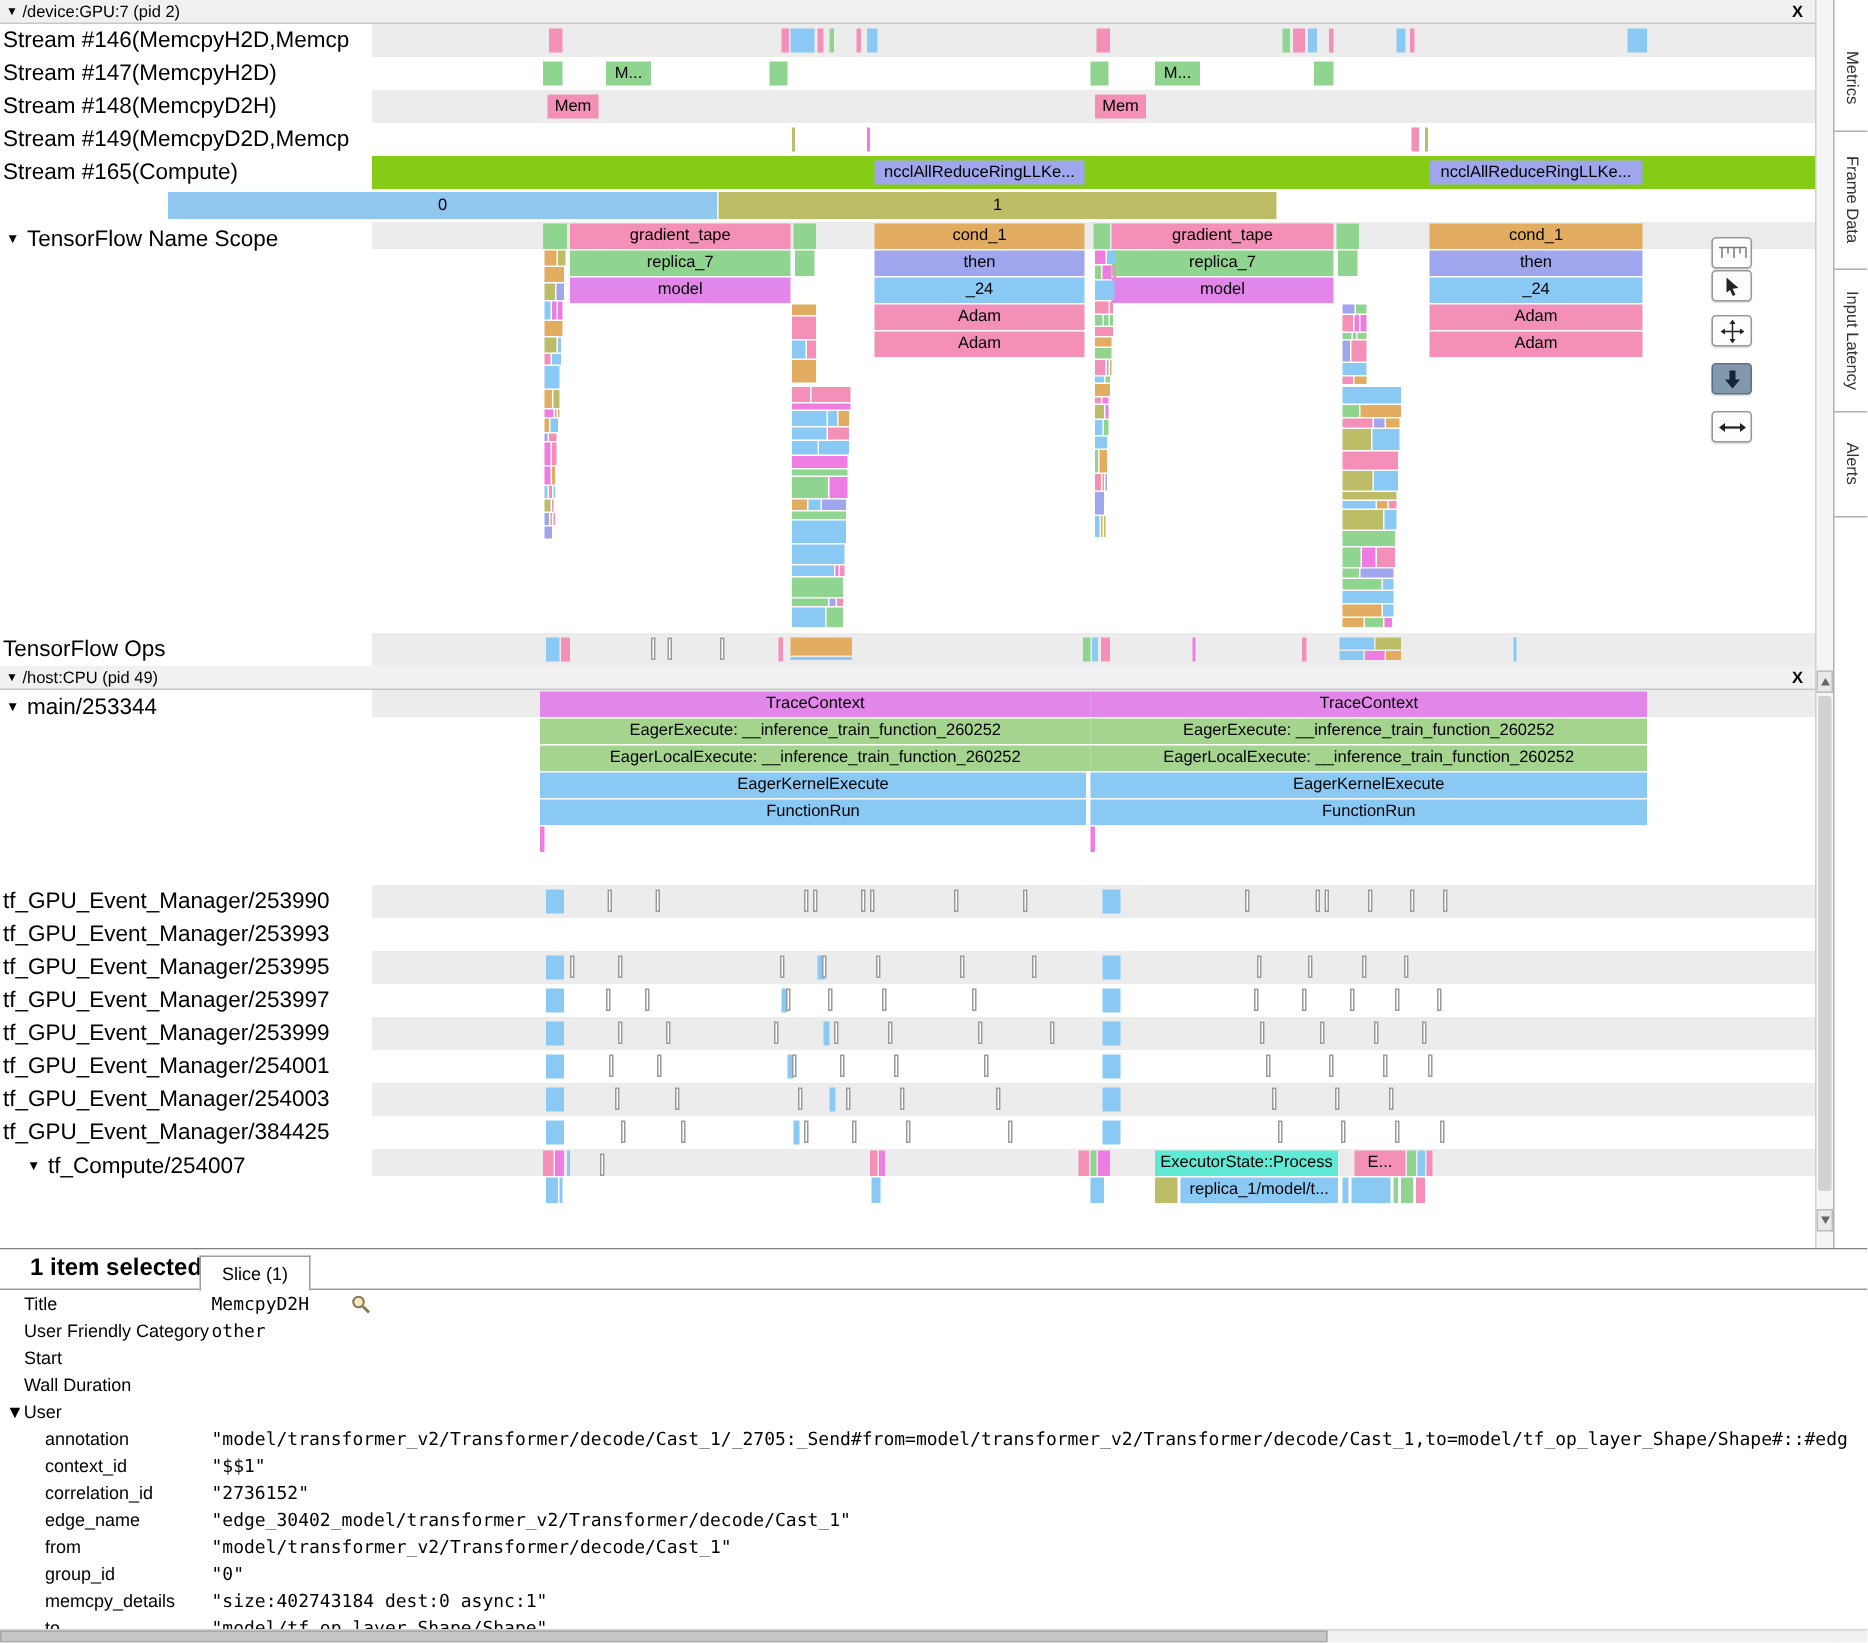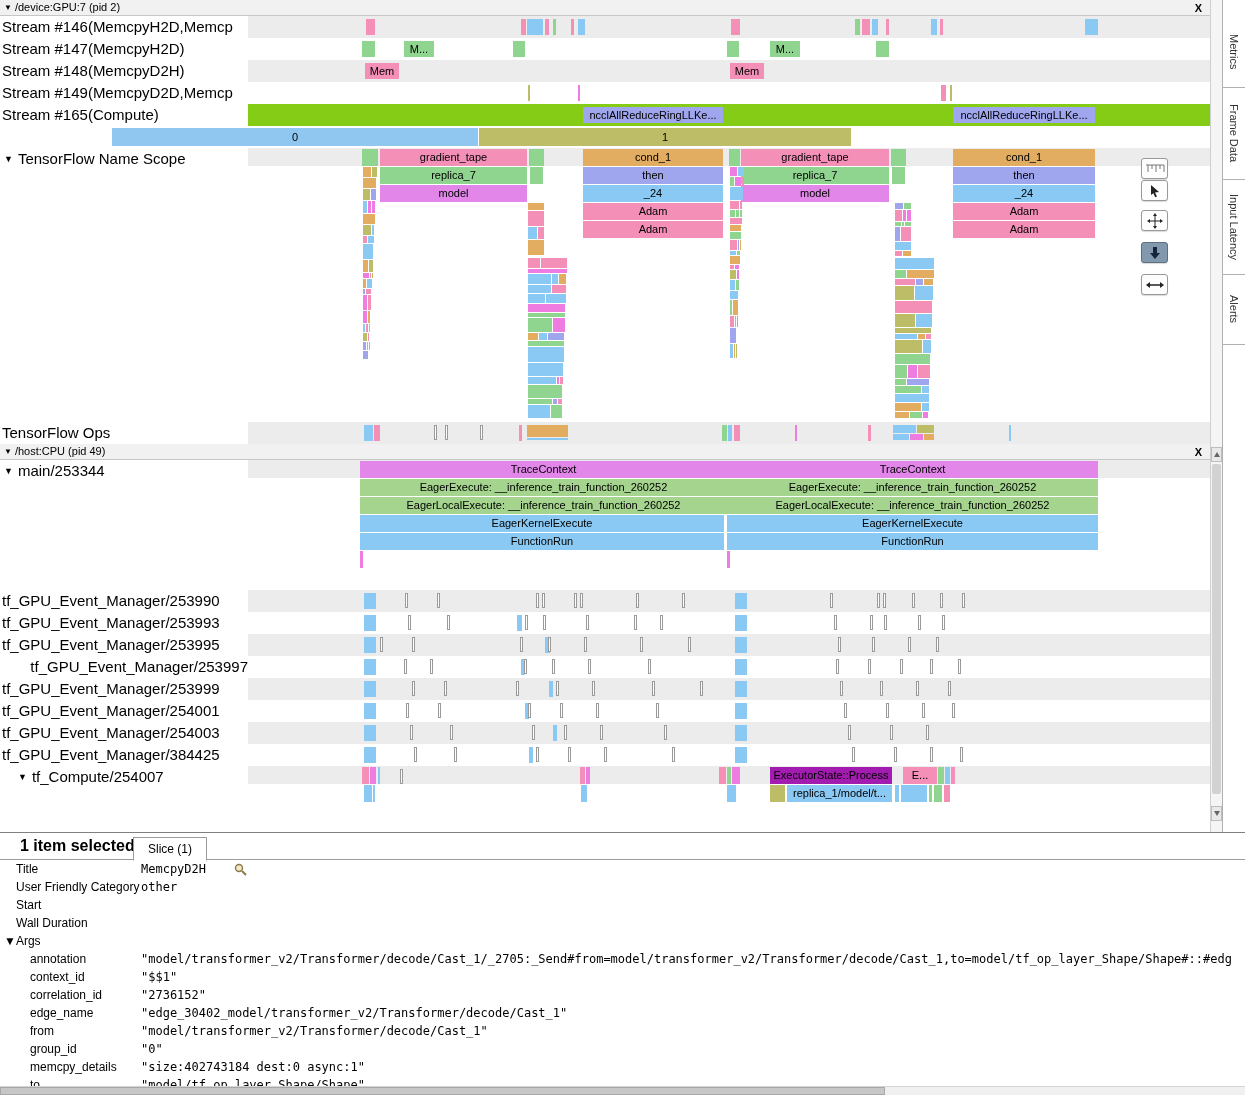--- a/index.html
+++ b/index.html
@@ -344,21 +344,21 @@
           <div class="tick" style="left: 388px; top: 3px; height: 15px;"></div>
           <div class="tick" style="left: 434px; top: 3px; height: 15px;"></div>
           <div class="tick" style="left: 582px; top: 3px; height: 15px;"></div>
           <div class="tick" style="left: 629px; top: 3px; height: 15px;"></div>
           <div class="tick" style="left: 635px; top: 3px; height: 15px;"></div>
           <div class="tick" style="left: 664px; top: 3px; height: 15px;"></div>
           <div class="tick" style="left: 692px; top: 3px; height: 15px;"></div>
           <div class="tick" style="left: 714px; top: 3px; height: 15px;"></div>
         </div>
       </div>
-      <div class="trow" style="height: 22px;">
+      <div class="trow" style="height: 22px; flex-direction: column;">
         <div class="tlabel"><span>tf_GPU_Event_Manager/253993</span></div>
         <div class="track">
           <div class="bar" style="left: 116px; top: 3px; width: 12px; height: 16px; line-height: 16px; background: rgb(137, 201, 244);"></div>
           <div class="bar" style="left: 487px; top: 3px; width: 12px; height: 16px; line-height: 16px; background: rgb(137, 201, 244);"></div>
           <div class="bar" style="left: 269px; top: 3px; width: 5px; height: 16px; line-height: 16px; background: rgb(137, 201, 244);"></div>
           <div class="tick" style="left: 160px; top: 3px; height: 15px;"></div>
           <div class="tick" style="left: 199px; top: 3px; height: 15px;"></div>
           <div class="tick" style="left: 277px; top: 3px; height: 15px;"></div>
           <div class="tick" style="left: 295px; top: 3px; height: 15px;"></div>
           <div class="tick" style="left: 338px; top: 3px; height: 15px;"></div>
@@ -383,21 +383,21 @@
           <div class="tick" style="left: 300px; top: 3px; height: 15px;"></div>
           <div class="tick" style="left: 336px; top: 3px; height: 15px;"></div>
           <div class="tick" style="left: 392px; top: 3px; height: 15px;"></div>
           <div class="tick" style="left: 440px; top: 3px; height: 15px;"></div>
           <div class="tick" style="left: 590px; top: 3px; height: 15px;"></div>
           <div class="tick" style="left: 624px; top: 3px; height: 15px;"></div>
           <div class="tick" style="left: 660px; top: 3px; height: 15px;"></div>
           <div class="tick" style="left: 688px; top: 3px; height: 15px;"></div>
         </div>
       </div>
-      <div class="trow" style="height: 22px; text-align: right;">
+      <div class="trow" style="height: 22px;">
         <div class="tlabel"><span>tf_GPU_Event_Manager/253997</span></div>
         <div class="track">
           <div class="bar" style="left: 116px; top: 3px; width: 12px; height: 16px; line-height: 16px; background: rgb(137, 201, 244);"></div>
           <div class="bar" style="left: 487px; top: 3px; width: 12px; height: 16px; line-height: 16px; background: rgb(137, 201, 244);"></div>
           <div class="bar" style="left: 273px; top: 3px; width: 4px; height: 16px; line-height: 16px; background: rgb(137, 201, 244);"></div>
           <div class="tick" style="left: 156px; top: 3px; height: 15px;"></div>
           <div class="tick" style="left: 182px; top: 3px; height: 15px;"></div>
           <div class="tick" style="left: 276px; top: 3px; height: 15px;"></div>
           <div class="tick" style="left: 304px; top: 3px; height: 15px;"></div>
           <div class="tick" style="left: 340px; top: 3px; height: 15px;"></div>
@@ -486,21 +486,21 @@
         <div class="track">
           <div class="band" style="top: 0px; height: 18px; background: rgb(236, 236, 236);"></div>
           <div class="bar" style="left: 114px; top: 1px; width: 7px; height: 17px; line-height: 17px; background: rgb(244, 143, 184);"></div>
           <div class="bar" style="left: 122px; top: 1px; width: 6px; height: 17px; line-height: 17px; background: rgb(239, 124, 224);"></div>
           <div class="bar" style="left: 130px; top: 1px; width: 2px; height: 17px; line-height: 17px; background: rgb(137, 201, 244);"></div>
           <div class="bar" style="left: 332px; top: 1px; width: 5px; height: 17px; line-height: 17px; background: rgb(244, 143, 184);"></div>
           <div class="bar" style="left: 338px; top: 1px; width: 4px; height: 17px; line-height: 17px; background: rgb(239, 124, 224);"></div>
           <div class="bar" style="left: 471px; top: 1px; width: 7px; height: 17px; line-height: 17px; background: rgb(244, 143, 184);"></div>
           <div class="bar" style="left: 479px; top: 1px; width: 4px; height: 17px; line-height: 17px; background: rgb(143, 212, 143);"></div>
           <div class="bar" style="left: 484px; top: 1px; width: 8px; height: 17px; line-height: 17px; background: rgb(239, 124, 224);"></div>
-          <div class="bar" style="left: 522px; top: 1px; width: 122px; height: 17px; line-height: 17px; background: #a21caf;">ExecutorState::Process</div>
+          <div class="bar" style="left: 522px; top: 1px; width: 122px; height: 17px; line-height: 17px; background: #5eead4;">ExecutorState::Process</div>
           <div class="bar" style="left: 655px; top: 1px; width: 34px; height: 17px; line-height: 17px; background: rgb(244, 143, 184);">E...</div>
           <div class="bar" style="left: 690px; top: 1px; width: 6px; height: 17px; line-height: 17px; background: rgb(143, 212, 143);"></div>
           <div class="bar" style="left: 697px; top: 1px; width: 5px; height: 17px; line-height: 17px; background: rgb(137, 201, 244);"></div>
           <div class="bar" style="left: 703px; top: 1px; width: 4px; height: 17px; line-height: 17px; background: rgb(244, 143, 184);"></div>
           <div class="bar" style="left: 116px; top: 19px; width: 8px; height: 17px; line-height: 17px; background: rgb(137, 201, 244);"></div>
           <div class="bar" style="left: 125px; top: 19px; width: 2px; height: 17px; line-height: 17px; background: rgb(137, 201, 244);"></div>
           <div class="bar" style="left: 333px; top: 19px; width: 6px; height: 17px; line-height: 17px; background: rgb(137, 201, 244);"></div>
           <div class="bar" style="left: 479px; top: 19px; width: 9px; height: 17px; line-height: 17px; background: rgb(137, 201, 244);"></div>
           <div class="bar" style="left: 522px; top: 19px; width: 15px; height: 17px; line-height: 17px; background: rgb(188, 189, 102);"></div>
           <div class="bar" style="left: 539px; top: 19px; width: 105px; height: 17px; line-height: 17px; background: rgb(137, 201, 244);">replica_1/model/t...</div>
@@ -601,21 +601,21 @@
         </div>
         <div class="d-row">
           <span class="d-key">Start</span>
           <span class="d-val" style="flex: 0 0 auto;"></span>
         </div>
         <div class="d-row">
           <span class="d-key">Wall Duration</span>
           <span class="d-val" style="flex: 0 0 auto;"></span>
         </div>
       </div>
-    <div class="d-args-header">▼Args</div>
+    <div class="d-args-header">▼User</div>
     <div>
         <div class="d-row">
           <span class="d-key arg">annotation</span>
           <span class="d-val">"model/transformer_v2/Transformer/decode/Cast_1/_2705:_Send#from=model/transformer_v2/Transformer/decode/Cast_1,to=model/tf_op_layer_Shape/Shape#::#edg</span>
         </div>
         <div class="d-row">
           <span class="d-key arg">context_id</span>
           <span class="d-val">"$$1"</span>
         </div>
         <div class="d-row">

